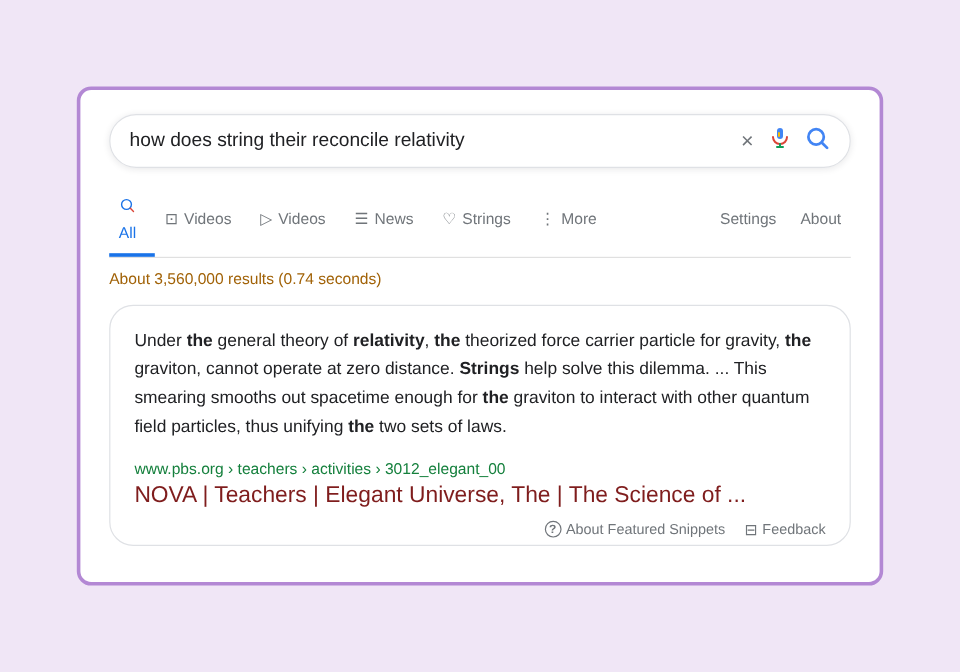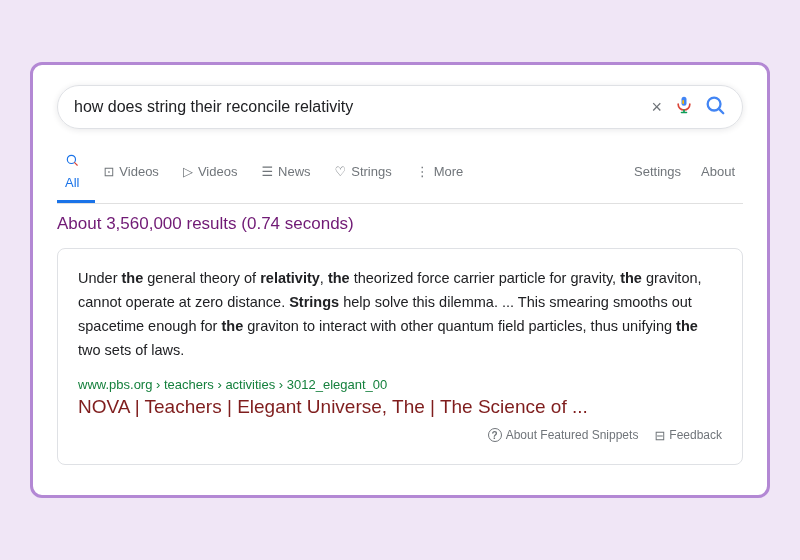--- a/index.html
+++ b/index.html
@@ -11,21 +11,21 @@
       align-items: center;
       width: 800px;
       height: 560px;
       font-family: Arial, sans-serif;
     }
 
     .outer-border {
       border: 3px solid #b388d4;
       border-radius: 12px;
       background: #fff;
-      width: 740px;
+      width: 672px;
       padding: 20px 24px 20px 24px;
     }
 
     
     .search-bar-row {
       display: flex;
       align-items: center;
       border: 1px solid #dfe1e5;
       border-radius: 24px;
       padding: 8px 16px;
@@ -105,30 +105,30 @@
       align-items: center;
       gap: 4px;
     }
 
     .nav-tab-right .nav-tab {
       padding: 10px 8px;
     }
 
     
     .results-count {
-      font-size: 17px;
-      color: #701a75;
+      font-size: 13px;
+      color: #a16207;
       margin-bottom: 14px;
     }
 
     
     .snippet-card {
       border: 1px solid #dfe1e5;
-      border-radius: 8px;
-      padding: 18px 20px 21px 20px;
+      border-radius: 20px;
+      padding: 18px 20px 5px 20px;
       margin-bottom: 10px;
     }
 
     .snippet-text {
       font-size: 14.5px;
       color: #202124;
       line-height: 1.65;
       margin-bottom: 14px;
     }
 

